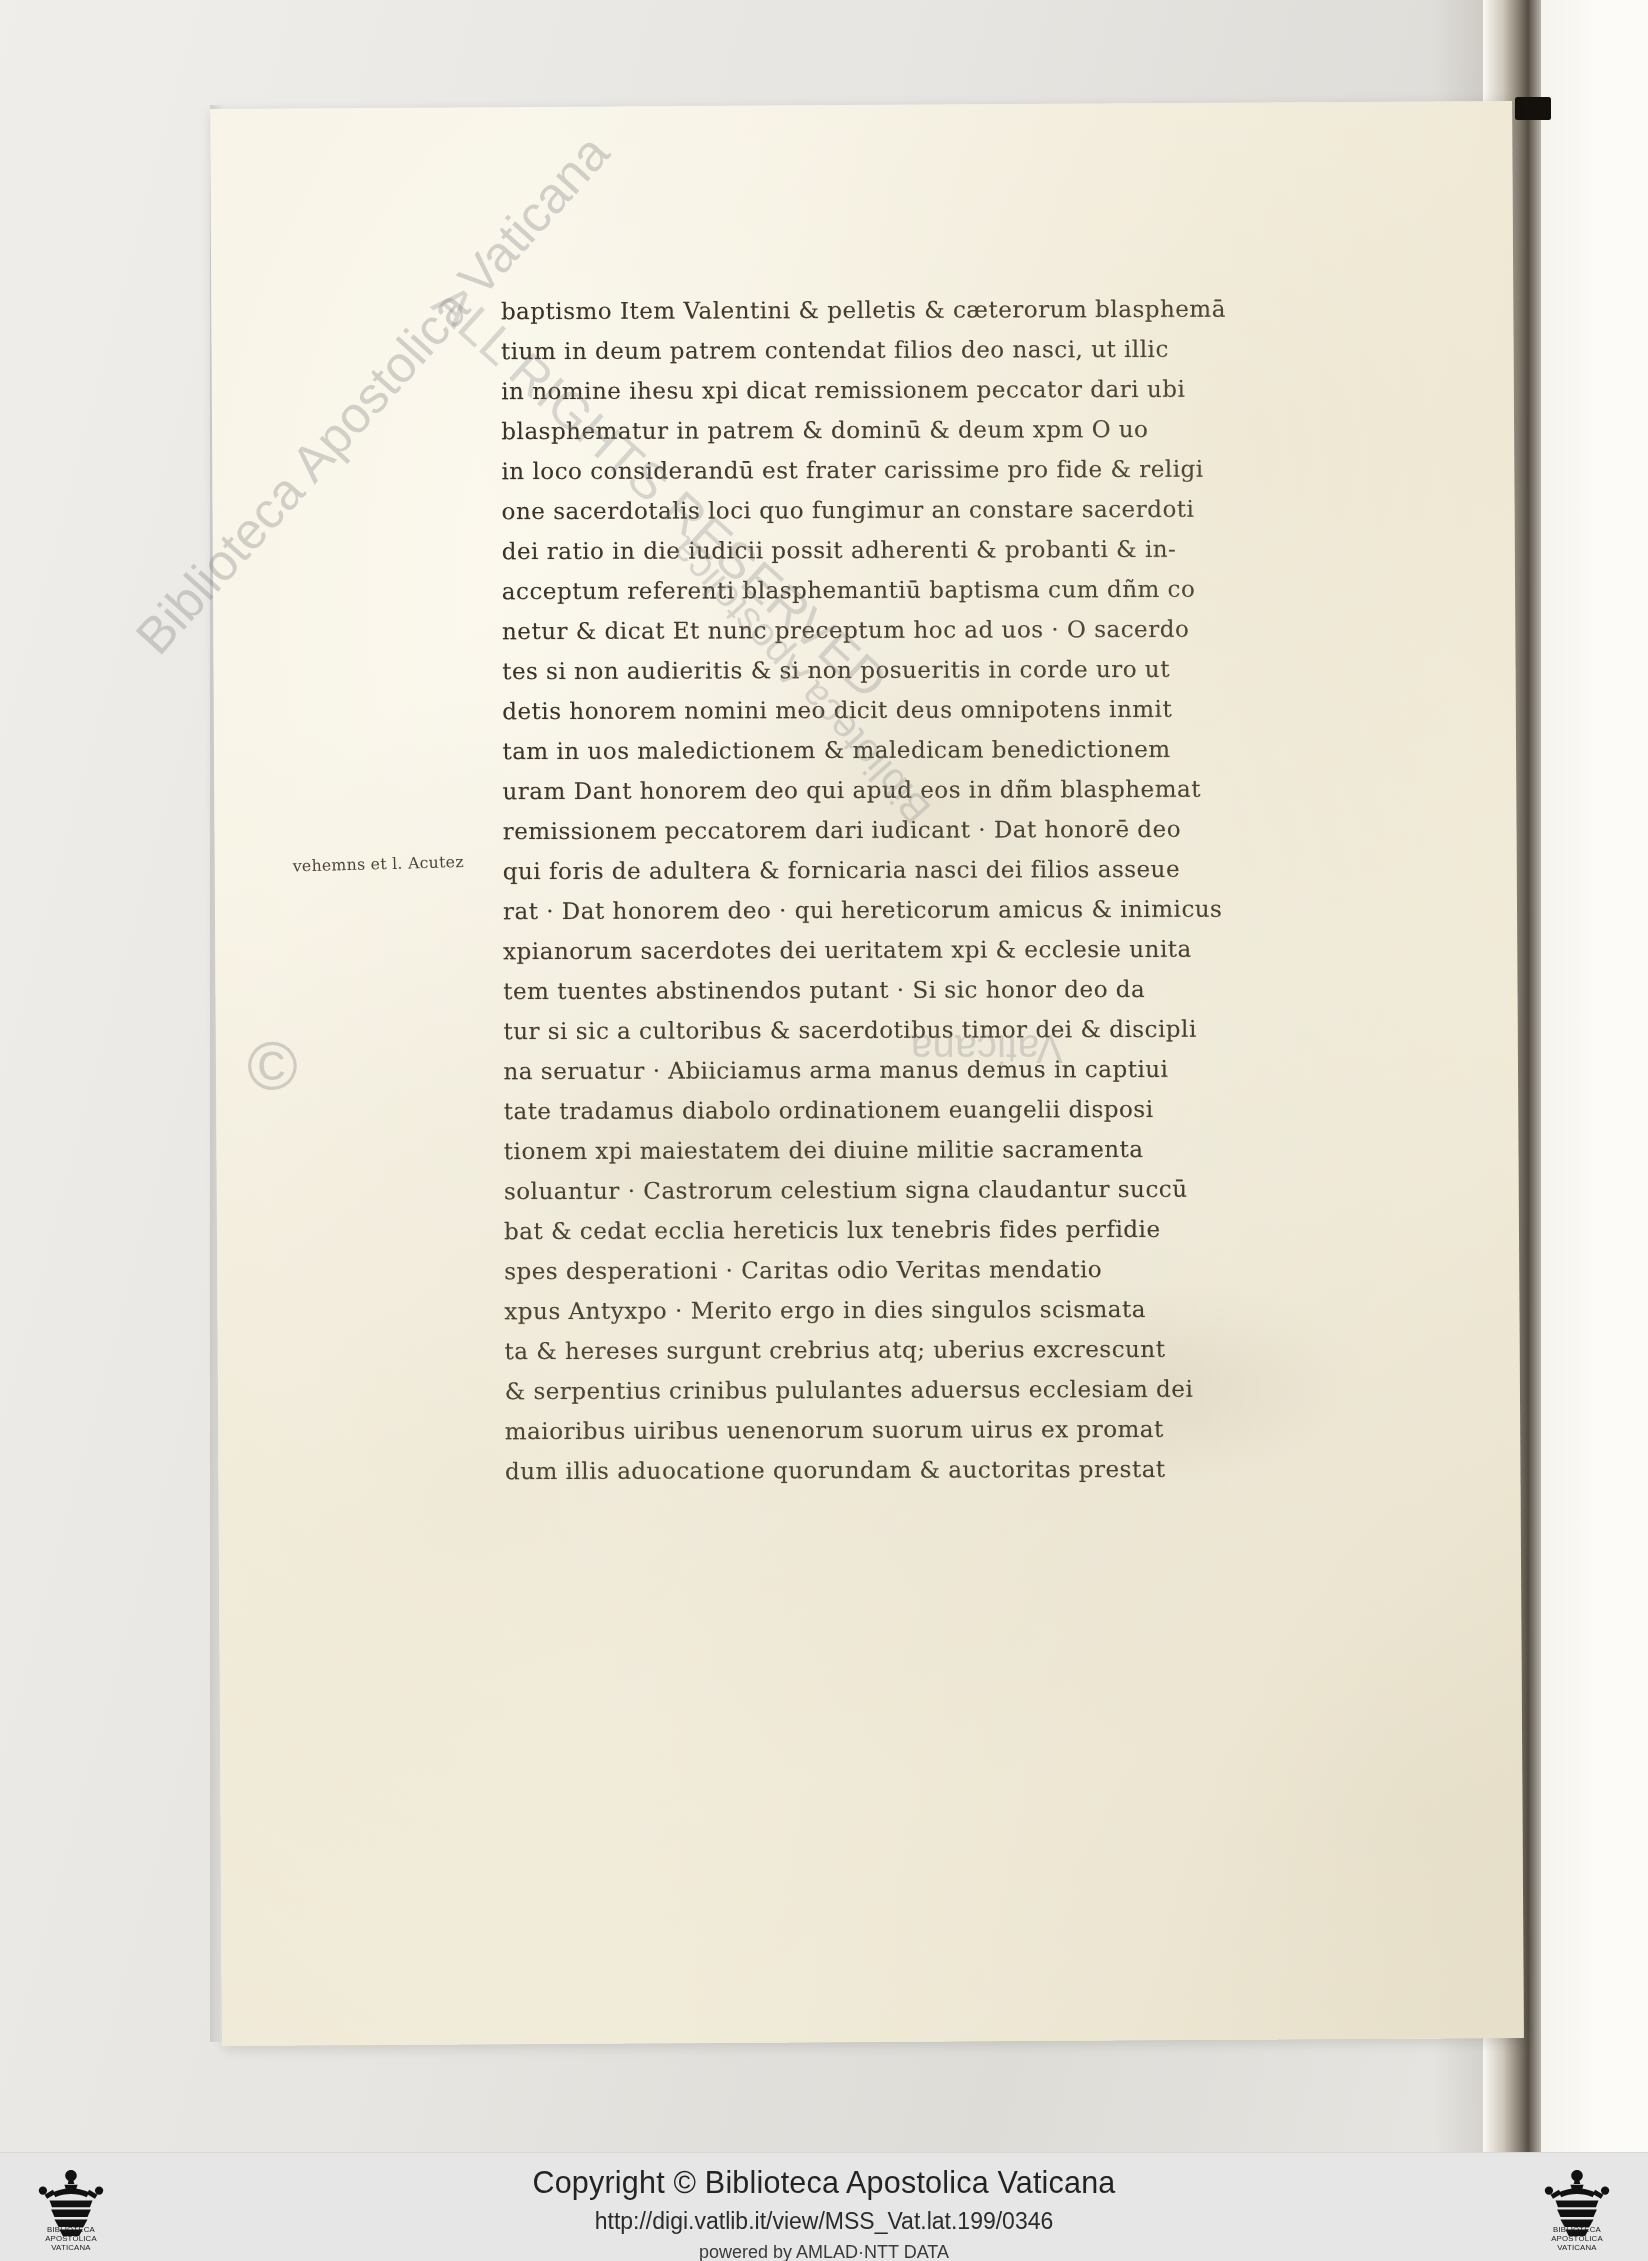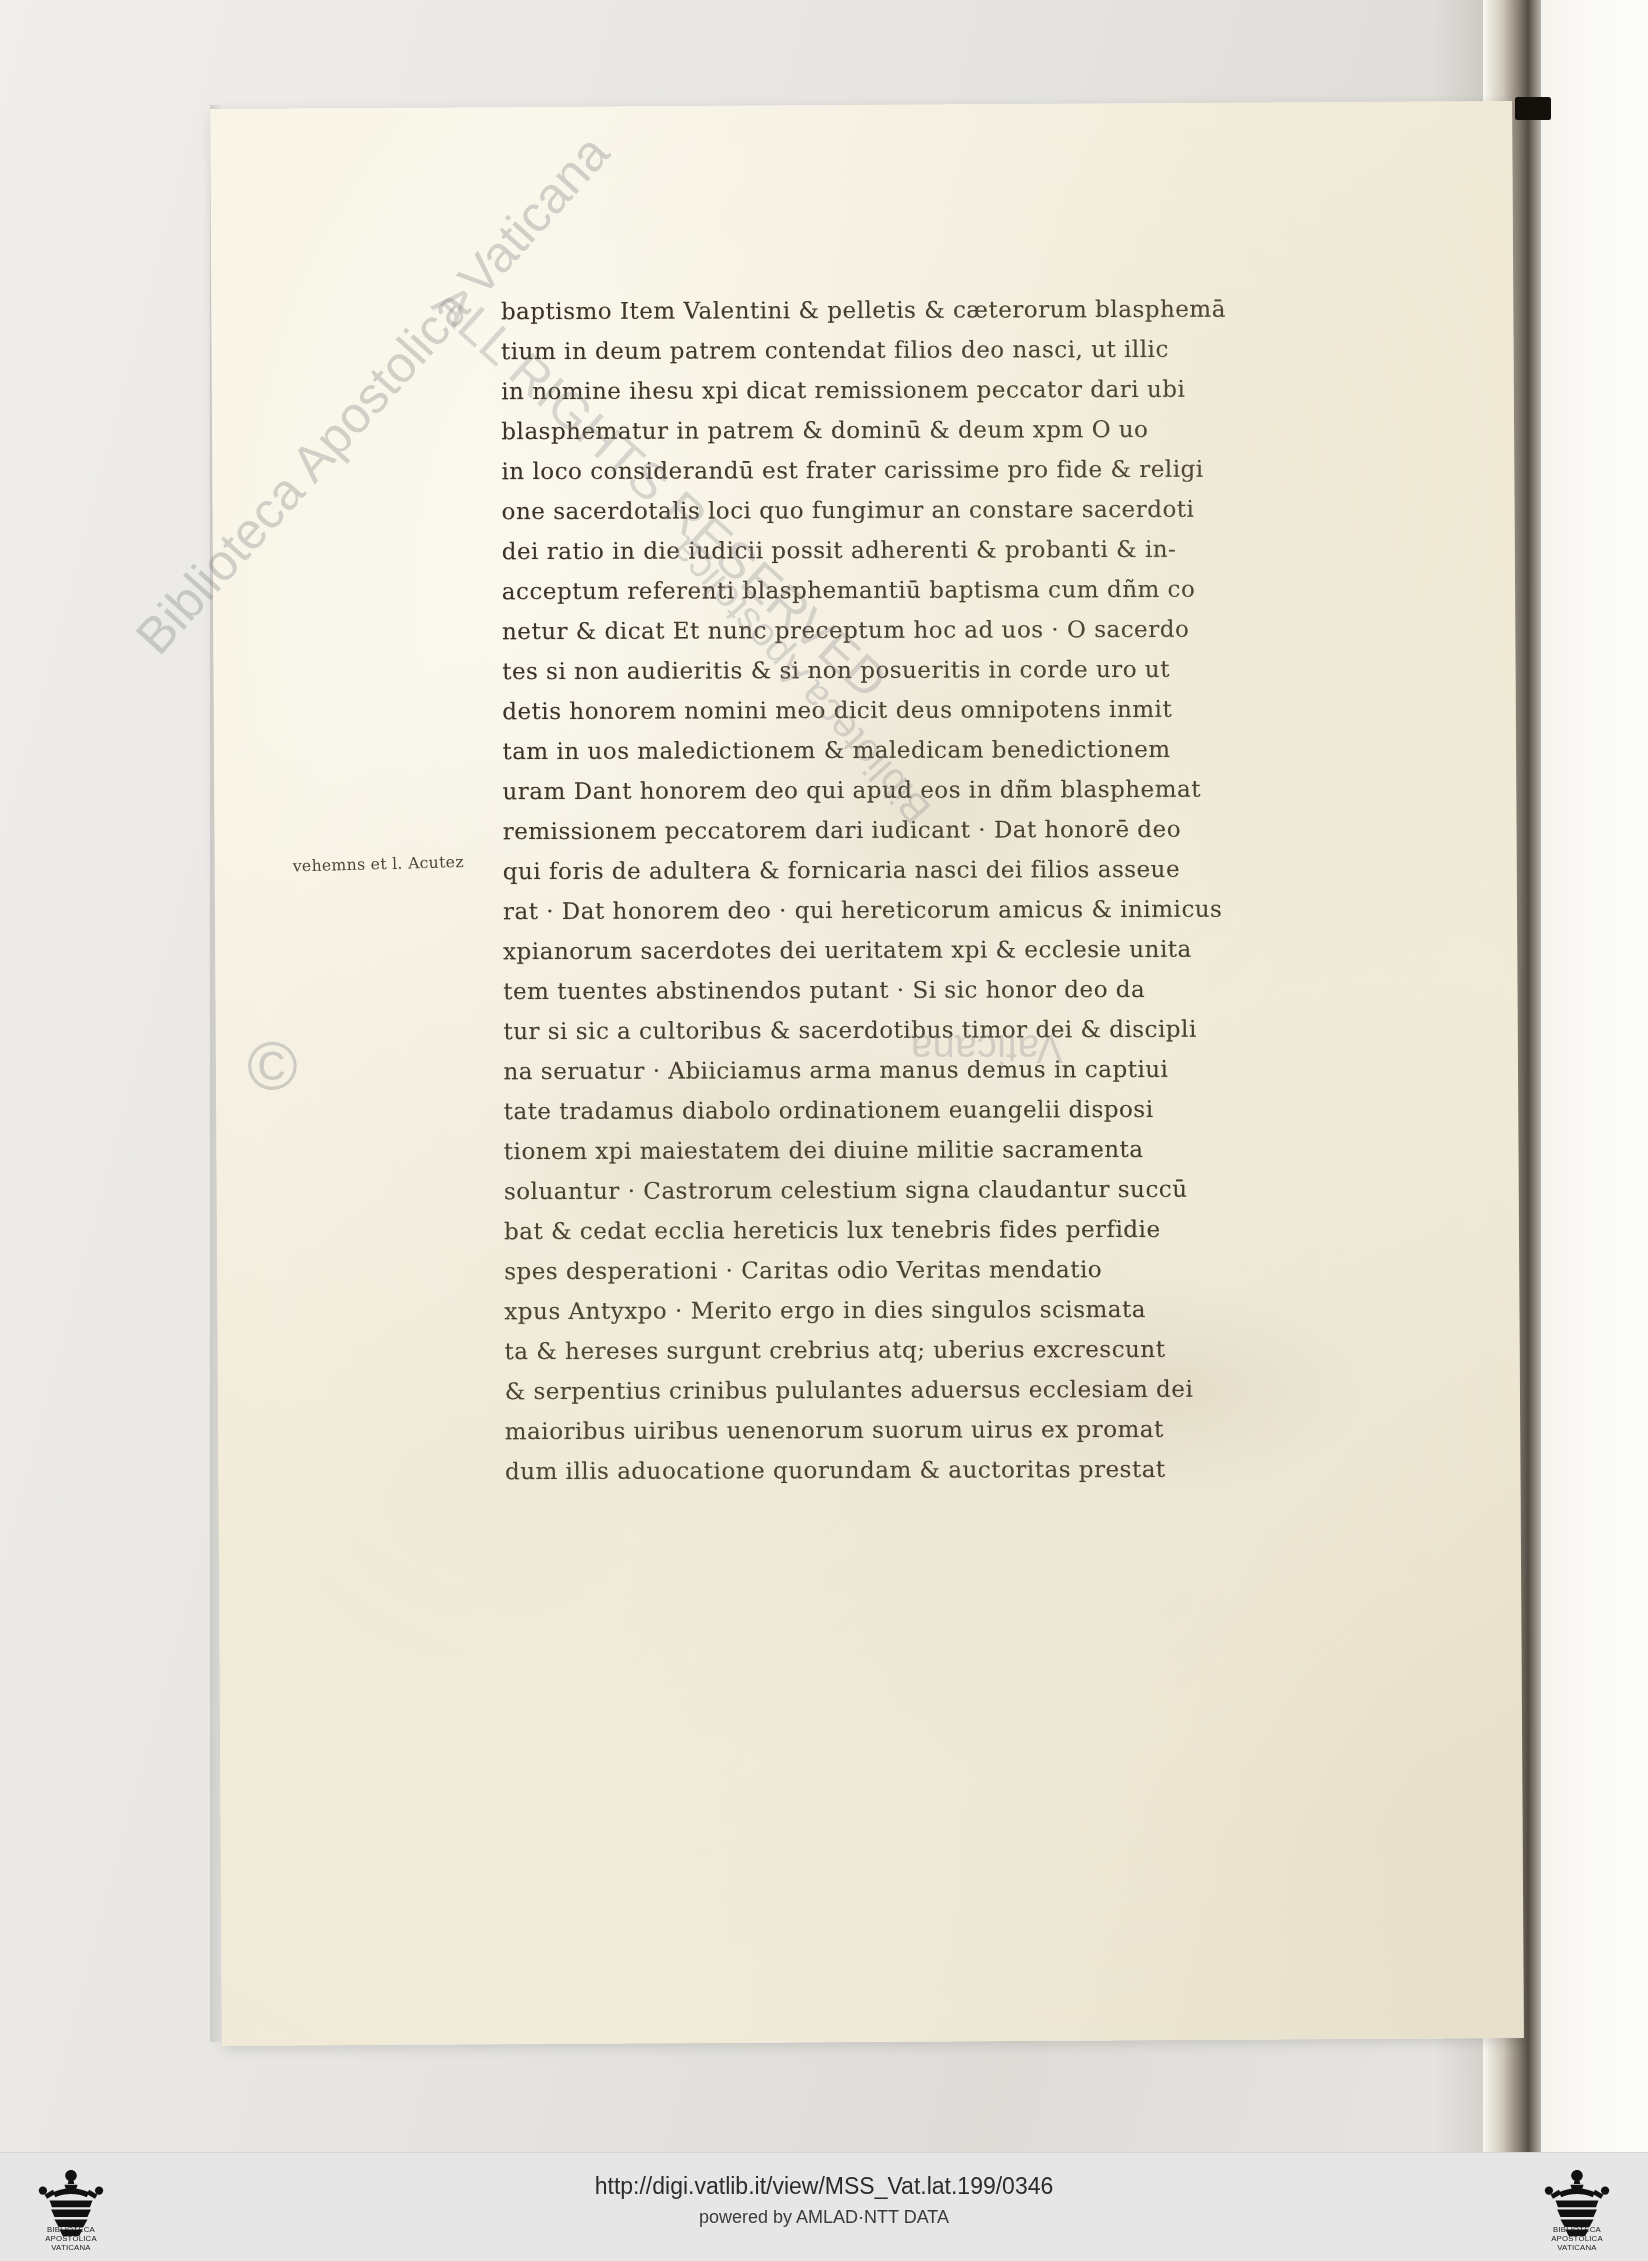--- a/index.html
+++ b/index.html
@@ -312,20 +312,21 @@
         <path d="M20 36 l10 -6 3 5 -10 6z"></path>
         <path d="M84 36 l-10 -6 -3 5 10 6z"></path>
         <circle cx="18" cy="31" r="5"></circle>
         <circle cx="86" cy="31" r="5"></circle>
       </g>
     </svg>
     <div class="crest-caption">BIBLIOTECA APOSTOLICA VATICANA</div>
   </div>
 
   <div id="footer-center">
+    <div id="footer-title">Copyright © Biblioteca Apostolica Vaticana</div>
     <div id="footer-url">http://digi.vatlib.it/view/MSS_Vat.lat.199/0346</div>
     <div id="footer-powered">powered by AMLAD·NTT DATA</div>
   </div>
 
   <div class="footer-crest" id="crest-right">
     <svg class="crest-svg" width="86" height="76" viewBox="0 0 104 92" xmlns="http://www.w3.org/2000/svg">
       <g fill="#111111">
         <path d="M52 6 c-4 0 -7 3 -7 7 0 3 2 5 4 6 l-1 4 8 0 -1 -4 c2 -1 4 -3 4 -6 0 -4 -3 -7 -7 -7z"></path>
         <path d="M44 24 h16 l-2 6 h-12z"></path>
         <path d="M30 33 c6 -3 14 -5 22 -5 8 0 16 2 22 5 l-3 6 c-6 -3 -12 -4 -19 -4 -7 0 -13 1 -19 4z"></path>

